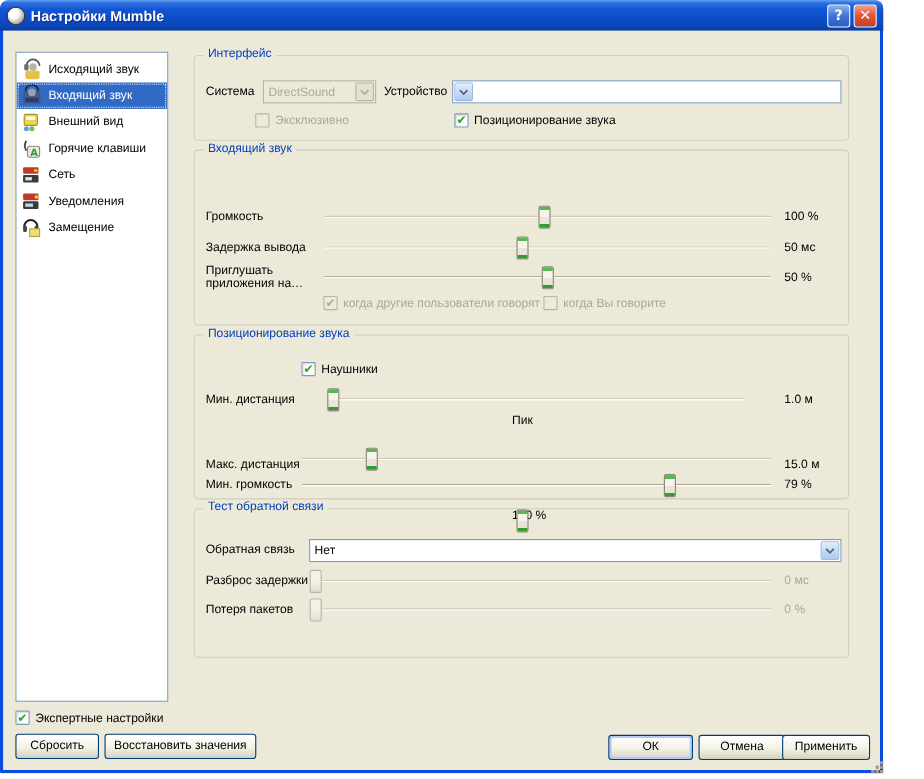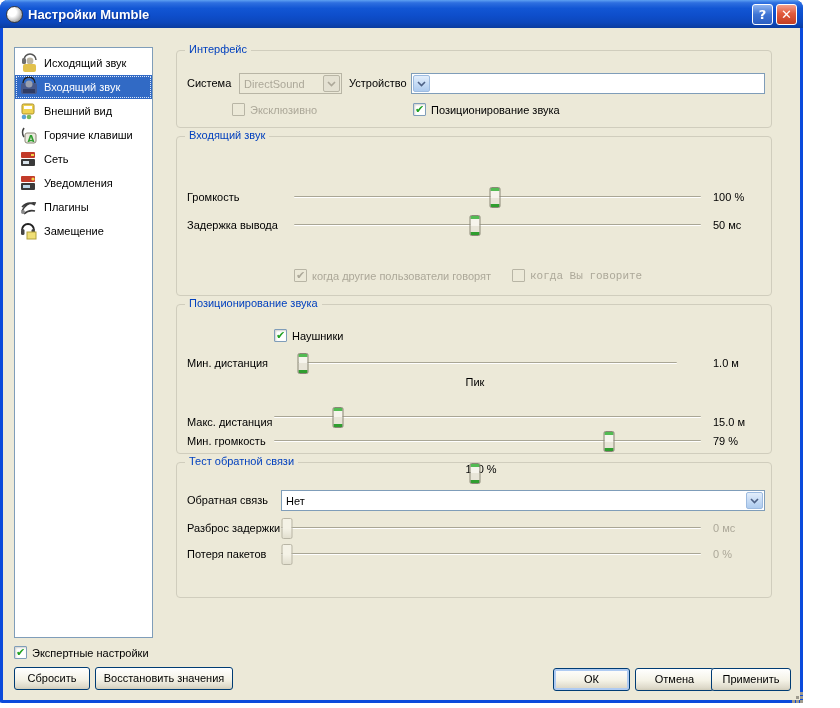--- a/index.html
+++ b/index.html
@@ -155,29 +155,20 @@
               <rect x="3" y="11" width="14" height="7" rx="1" fill="#3A3A3A"></rect>
               <rect x="5" y="13" width="7" height="3" fill="#BFD9EA"></rect>
               <circle cx="15" cy="7" r="1.6" fill="#F3D34A"></circle>
             </svg>
         </span>
         <span class="lbl">Уведомления</span>
       </div>
       <div class="side-item">
         <span class="ic">
           <svg width="22" height="22" viewBox="0 0 22 22">
-              <path d="M4 15c3-6 8-9 14-8M4 11c4-4 9-5 13-2M6 18c3-3 7-4 11-3" stroke="#3B3B3B" stroke-width="1.6" fill="none"></path>
-              <circle cx="5" cy="16" r="2" fill="#8A8A8A"></circle>
-            </svg>
-        </span>
-        <span class="lbl">Плагины</span>
-      </div>
-      <div class="side-item">
-        <span class="ic">
-          <svg width="22" height="22" viewBox="0 0 22 22">
               <path d="M4 10a6 6 0 0 1 12 0" stroke="#222" stroke-width="1.8" fill="none"></path>
               <rect x="3" y="9" width="3.5" height="6" rx="1.5" fill="#444"></rect>
               <rect x="13.5" y="9" width="3.5" height="6" rx="1.5" fill="#444"></rect>
               <rect x="9" y="12" width="9" height="7" fill="#F0DF76" stroke="#B3A23A"></rect>
             </svg>
         </span>
         <span class="lbl">Замещение</span>
       </div>
     </div>
 
@@ -224,28 +215,36 @@
         <span class="svalue">100 %</span>
       </div>
       <div class="srow" style="top:75px;">
         <span class="slabel">Задержка вывода</span>
         <span class="strack">
           <span class="sline"></span>
           <span class="sthumb" style="left: 44.5%;"></span>
         </span>
         <span class="svalue">50 мс</span>
       </div>
+      <div class="srow" style="top:102px;">
+        <span class="slabel">Приглушать приложения на…</span>
+        <span class="strack">
+          <span class="sline"></span>
+          <span class="sthumb" style="left: 50%;"></span>
+        </span>
+        <span class="svalue">50 %</span>
+      </div>
 
       <span class="cb disabled checked" style="position:absolute;left:117px;top:132px;">
         <span class="box">
             <span class="mark">✔</span>
           </span>
         <span>когда другие пользователи говорят</span>
       </span>
-      <span class="cb disabled" style="position:absolute;left:335px;top:132px;font-family:Liberation Mono, monospace;">
+      <span class="cb disabled" style="position:absolute;left:317px;top:132px;">
         <span class="box"></span>
         <span>когда Вы говорите</span>
       </span>
     </div>
 
     <div class="group" style="top:276px;height:150px;">
       <span class="group-title">Позиционирование звука</span>
 
       <span class="cb checked" style="position:absolute;left:97px;top:24px;">
         <span class="box">

